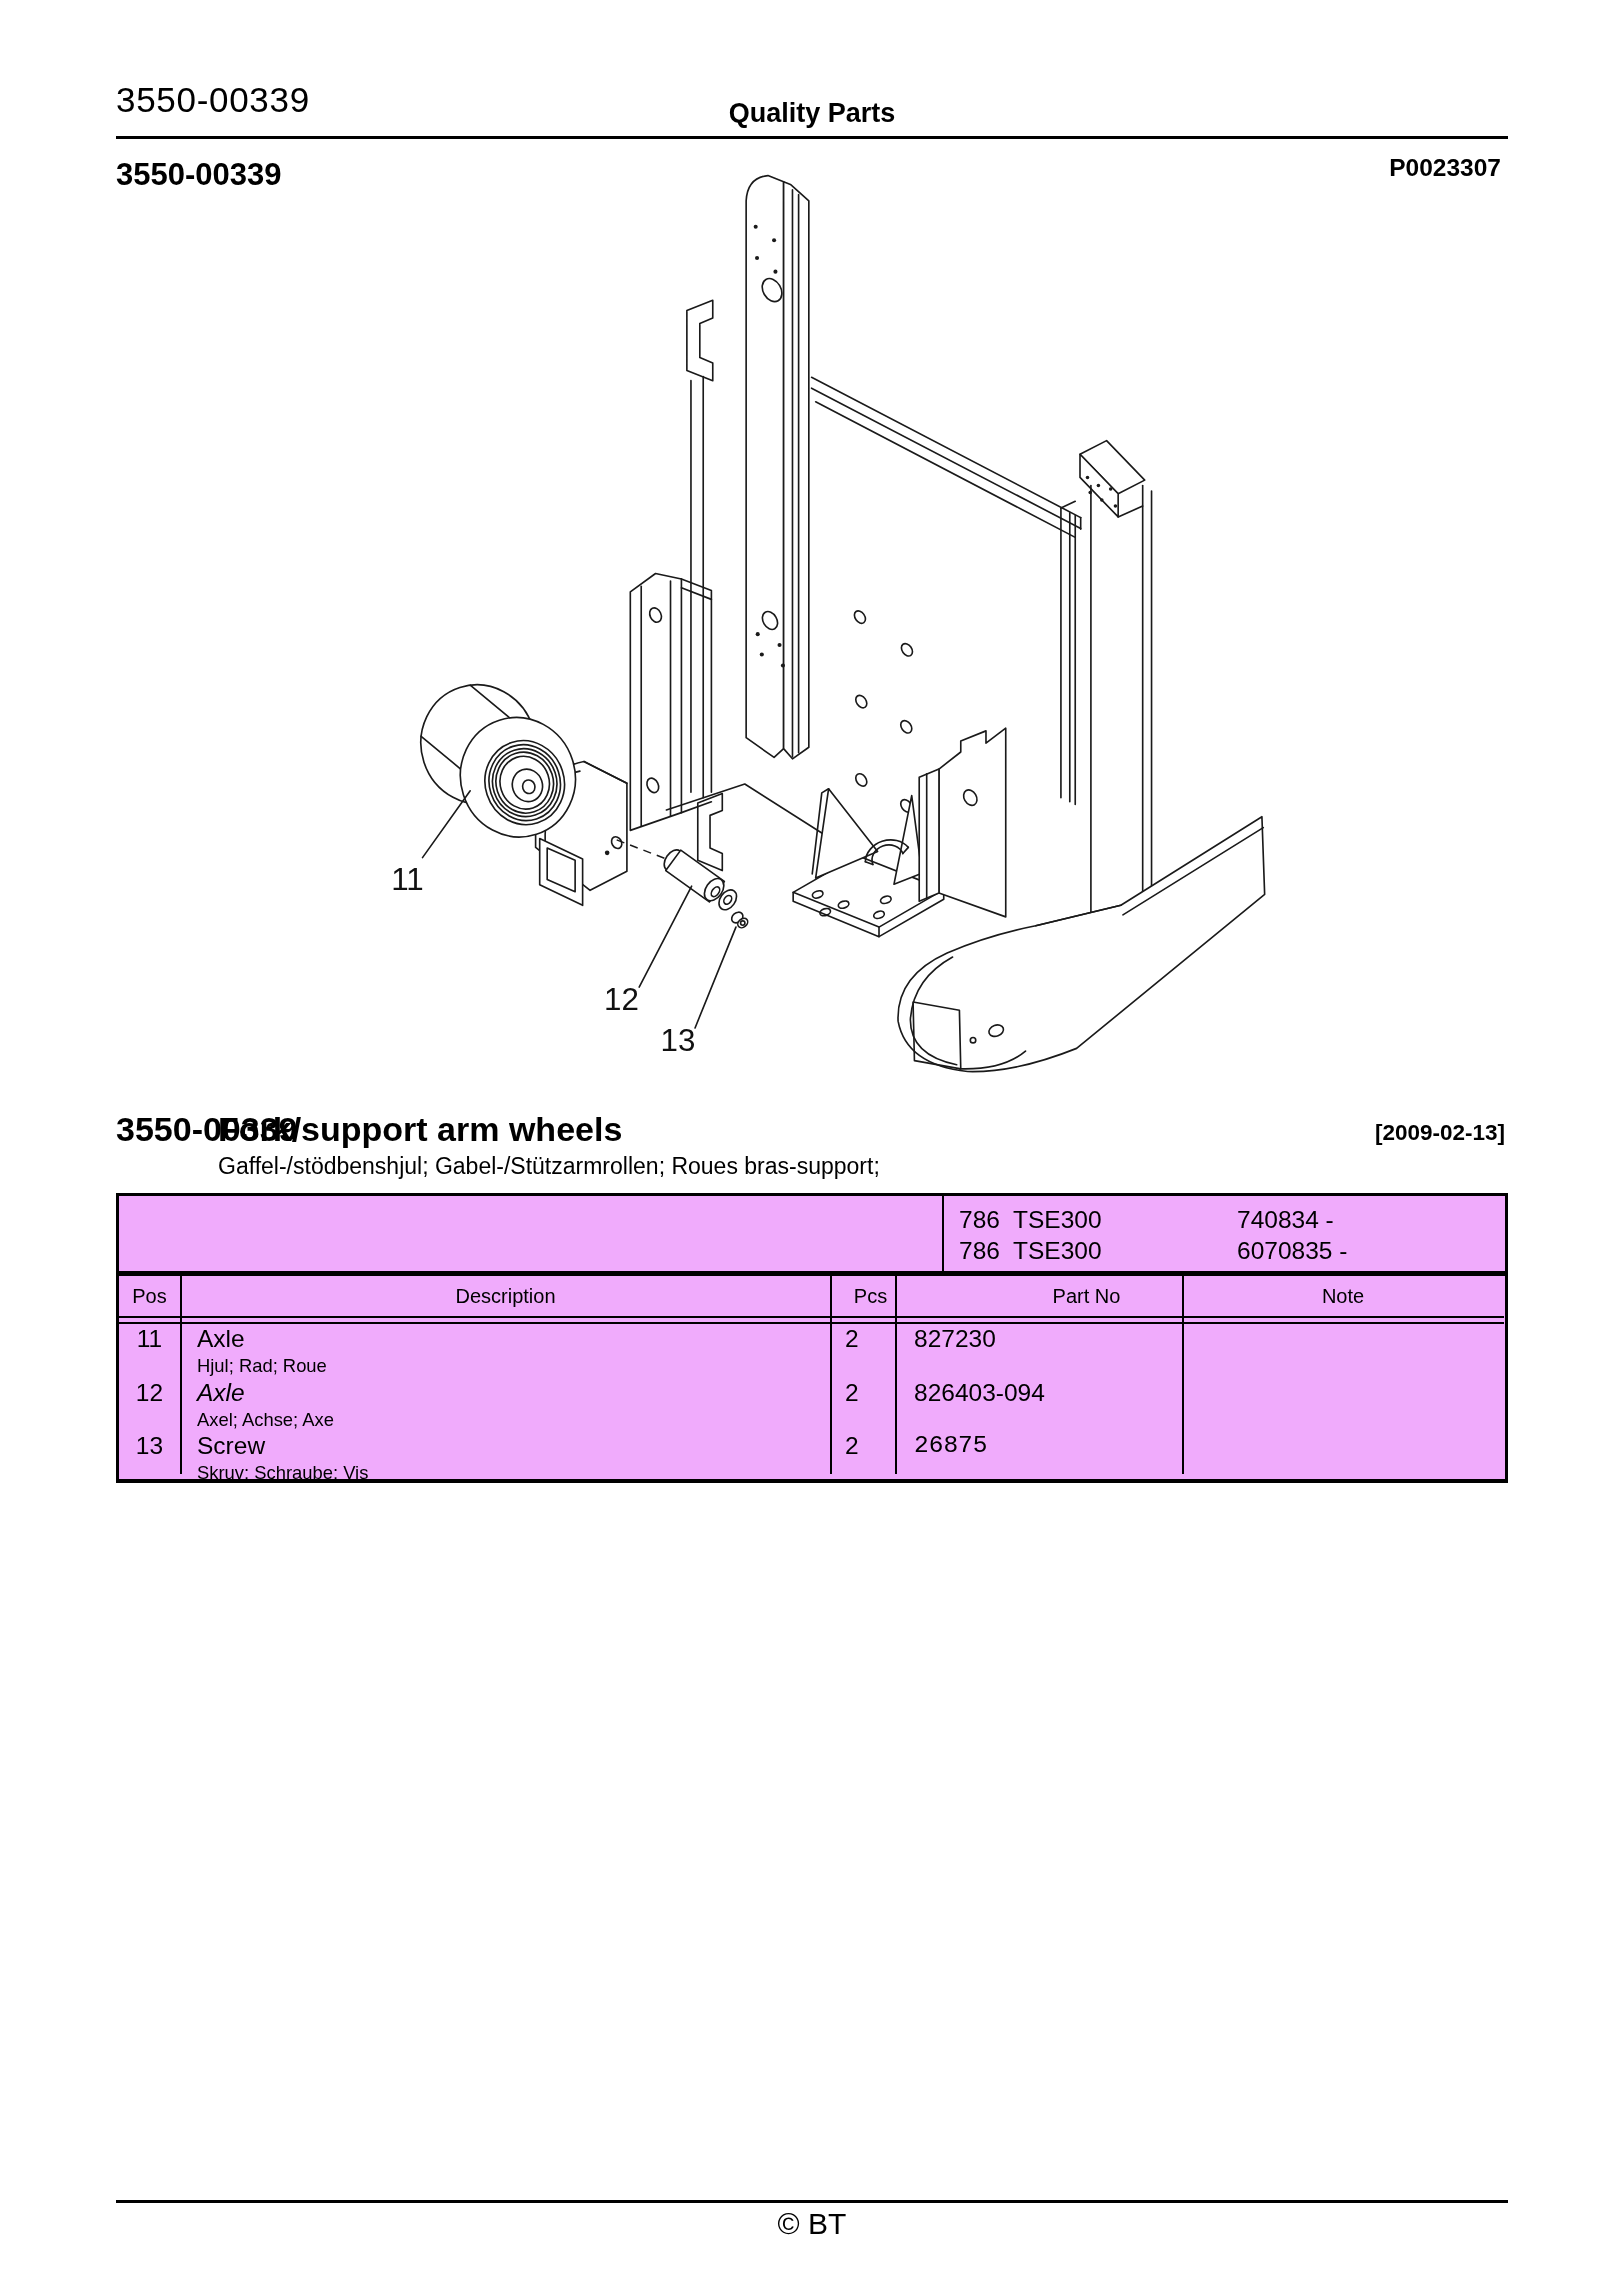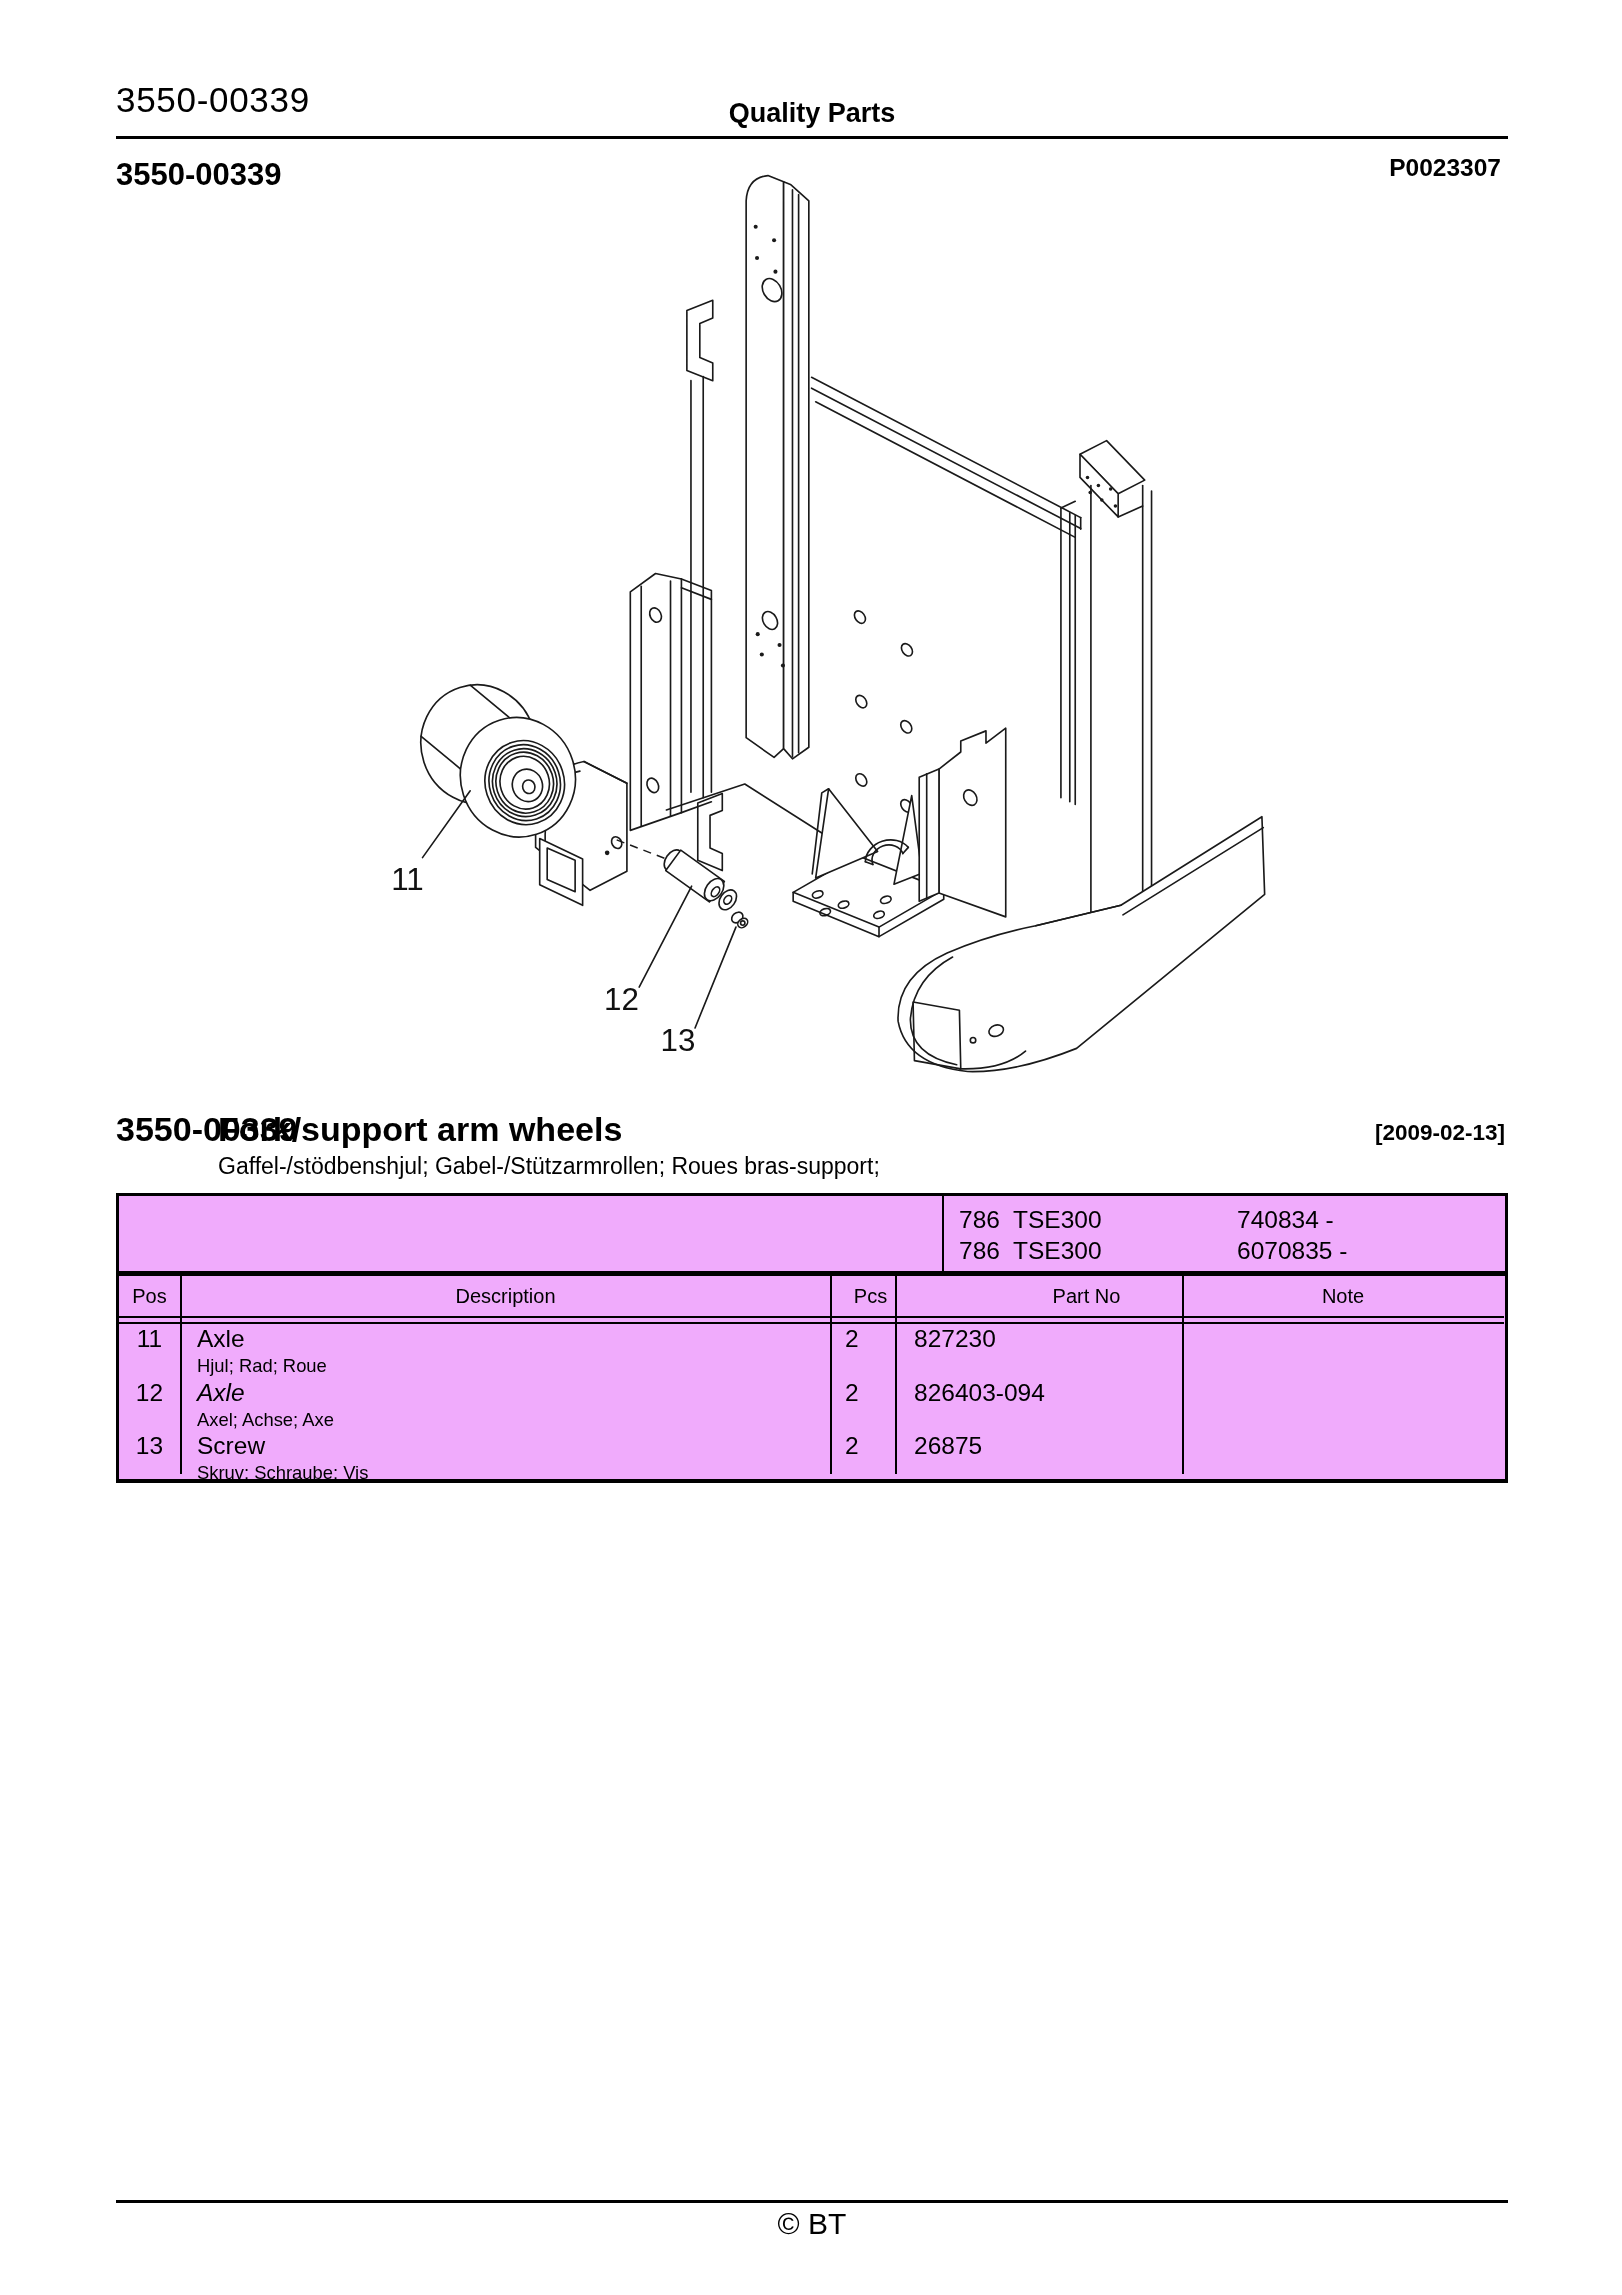--- a/index.html
+++ b/index.html
@@ -254,21 +254,21 @@
     <div class="cell" style="left:78px;top:183px;font-style:italic;">Axle</div>
     <div class="cell-sub" style="left:78px;top:213px;">Axel; Achse; Axe</div>
     <div class="cell" style="left:726px;top:183px;">2</div>
     <div class="cell" style="left:795px;top:183px;">826403-094</div>
     <div class="cell" style="left:1077px;top:183px;"></div>
 
     <div class="cell pos-cell" style="top:236px;">13</div>
     <div class="cell" style="left:78px;top:236px;">Screw</div>
     <div class="cell-sub" style="left:78px;top:266px;">Skruv; Schraube; Vis</div>
     <div class="cell" style="left:726px;top:236px;">2</div>
-    <div class="cell" style="left:795px;top:236px;">26875</div>
+    <div class="cell" style="left:795px;top:236px;font-family:Liberation Mono, monospace;">26875</div>
     <div class="cell" style="left:1077px;top:236px;"></div>
   </div>
 
   <div class="abs rule footer-rule"></div>
   <div class="abs footer-text">© BT</div>
 
 </div>
 
 
 </body></html>

